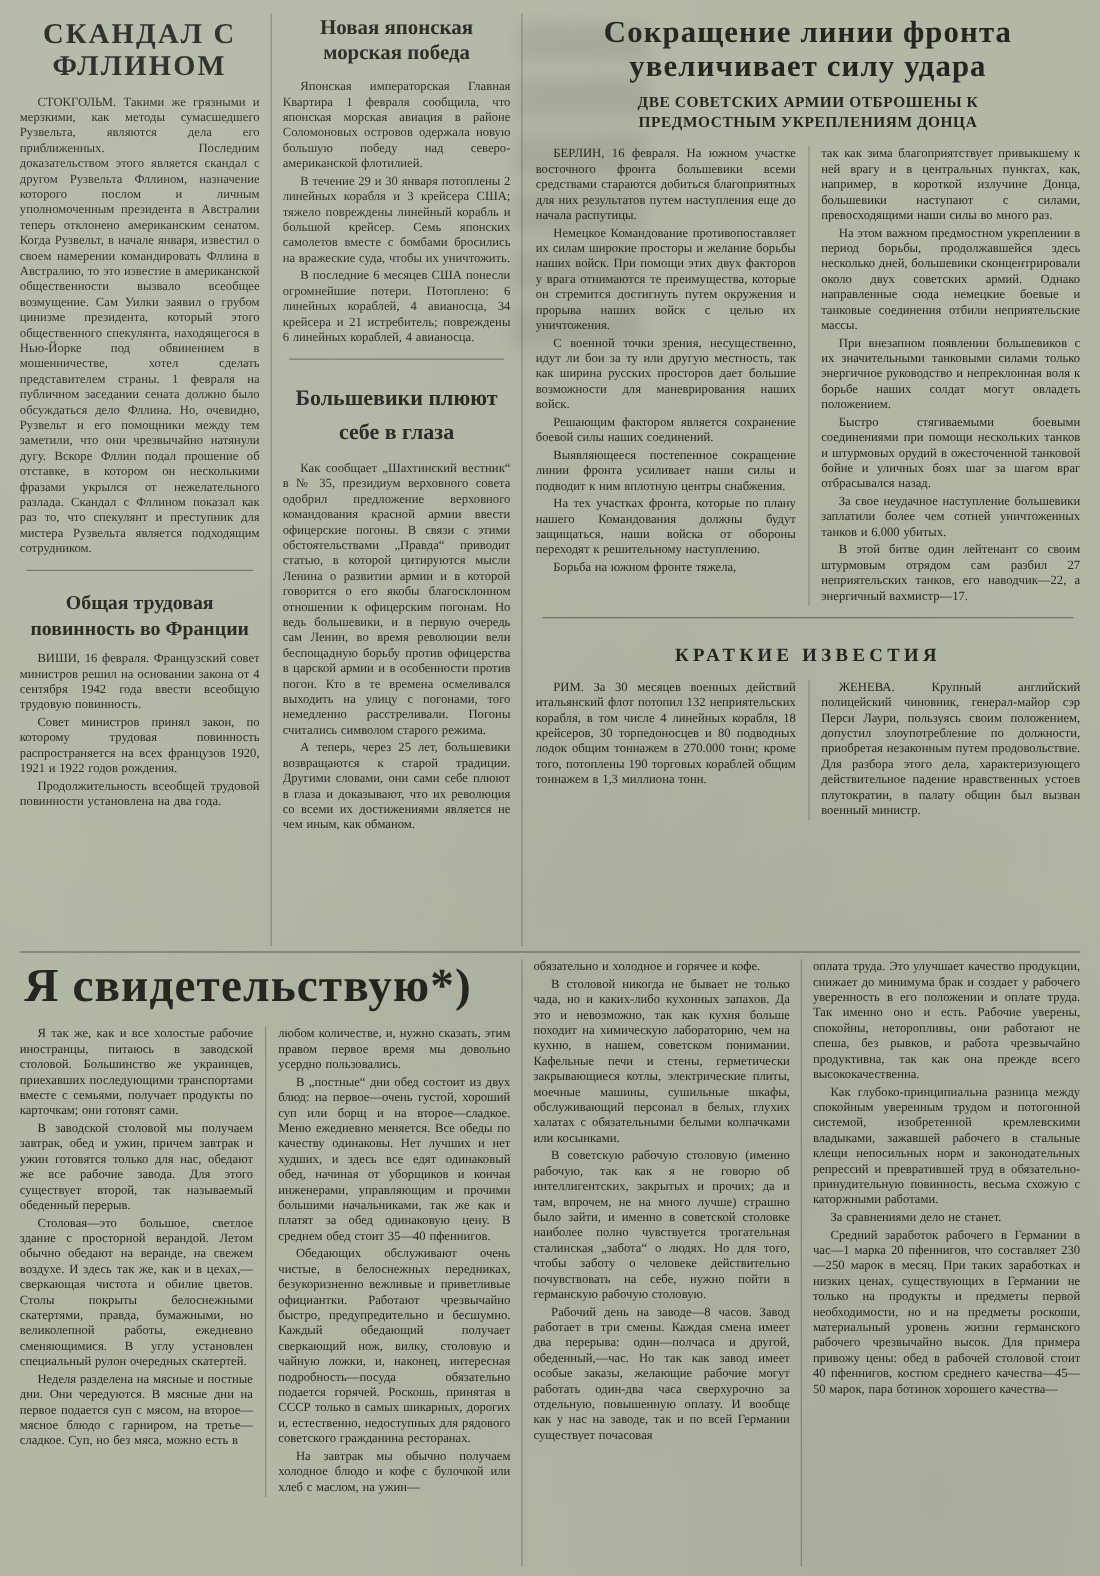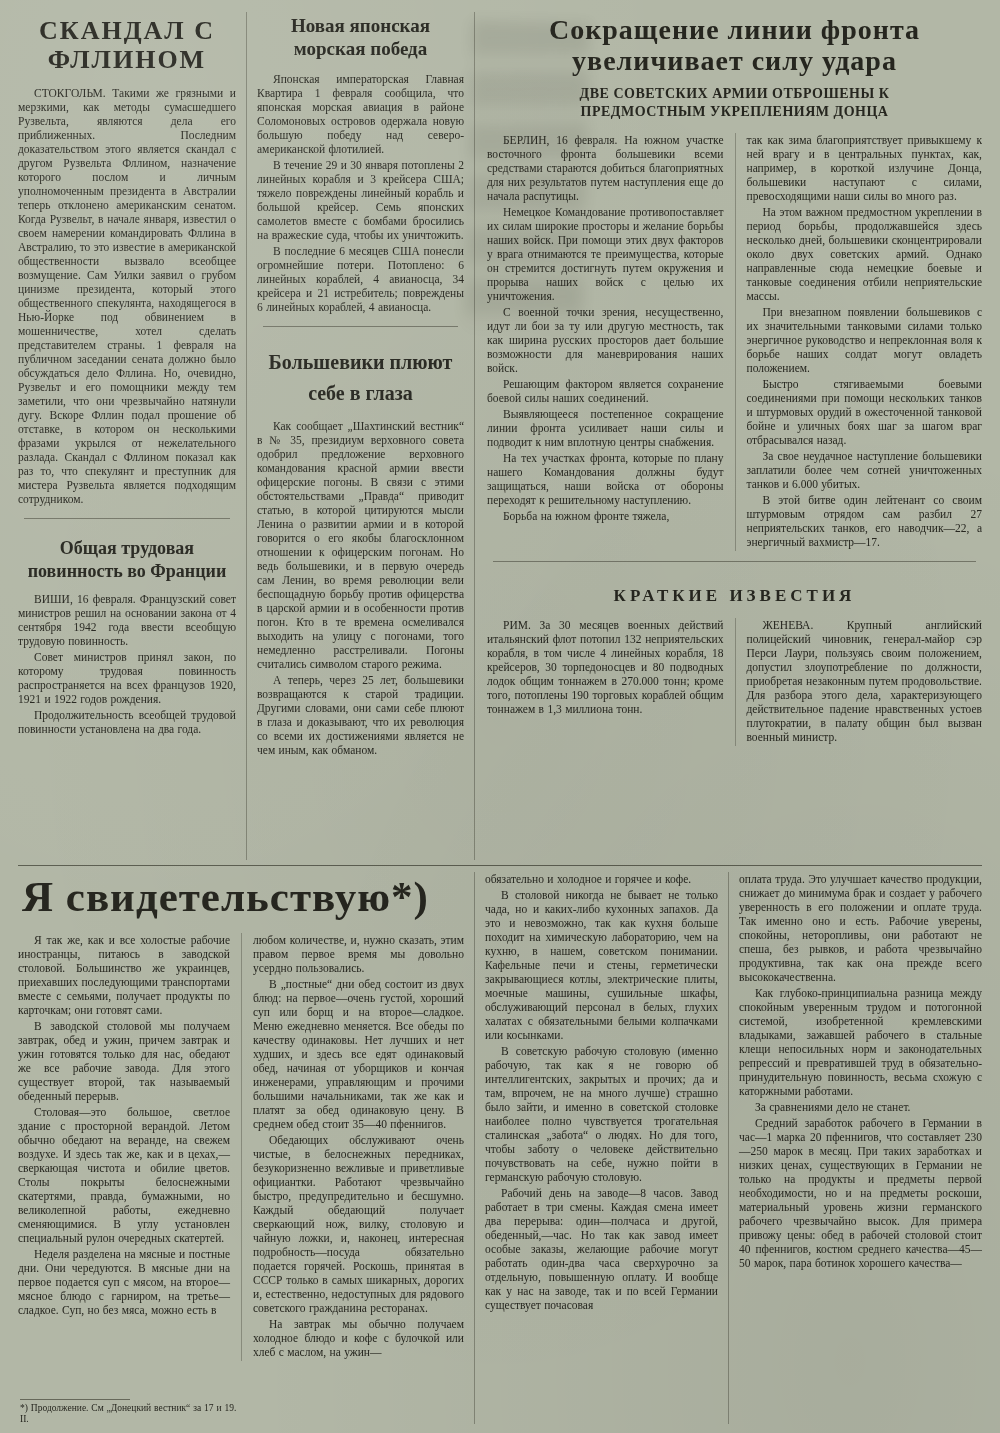--- a/index.html
+++ b/index.html
@@ -171,18 +171,14 @@
 
     <div class="col-d">
       <p class="cont">оплата труда. Это улучшает качество продукции, снижает до минимума брак и создает у рабочего уверенность в его положении и оплате труда. Так именно оно и есть. Рабочие уверены, спокойны, неторопливы, они работают не спеша, без рывков, и работа чрезвычайно продуктивна, так как она прежде всего высококачественна.</p>
       <p>Как глубоко-принципиальна разница между спокойным уверенным трудом и потогонной системой, изобретенной кремлевскими владыками, зажавшей рабочего в стальные клещи непосильных норм и законодательных репрессий и превратившей труд в обязательно-принудительную повинность, весьма схожую с каторжными работами.</p>
       <p>За сравнениями дело не станет.</p>
       <p>Средний заработок рабочего в Германии в час—1 марка 20 пфеннигов, что составляет 230—250 марок в месяц. При таких заработках и низких ценах, существующих в Германии не только на продукты и предметы первой необходимости, но и на предметы роскоши, материальный уровень жизни германского рабочего чрезвычайно высок. Для примера привожу цены: обед в рабочей столовой стоит 40 пфеннигов, костюм среднего качества—45—50 марок, пара ботинок хорошего качества—</p>
     </div>
 
   </div>
 
-  <div class="footnote-box">
-    <div class="footnote-rule"></div>
-    <p class="footnote">*) Продолжение. См „Донецкий вестник“ за 17 и 19. II.</p>
-  </div>
 
 </div>
 
 </body></html>

